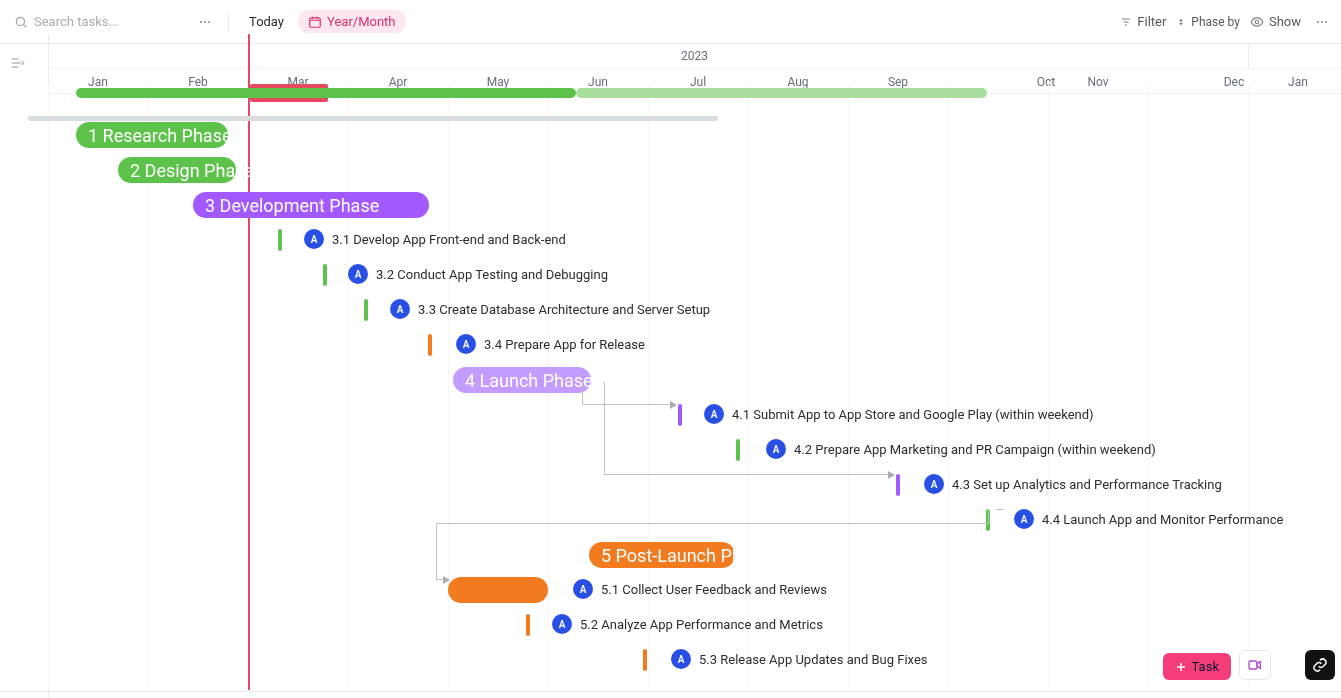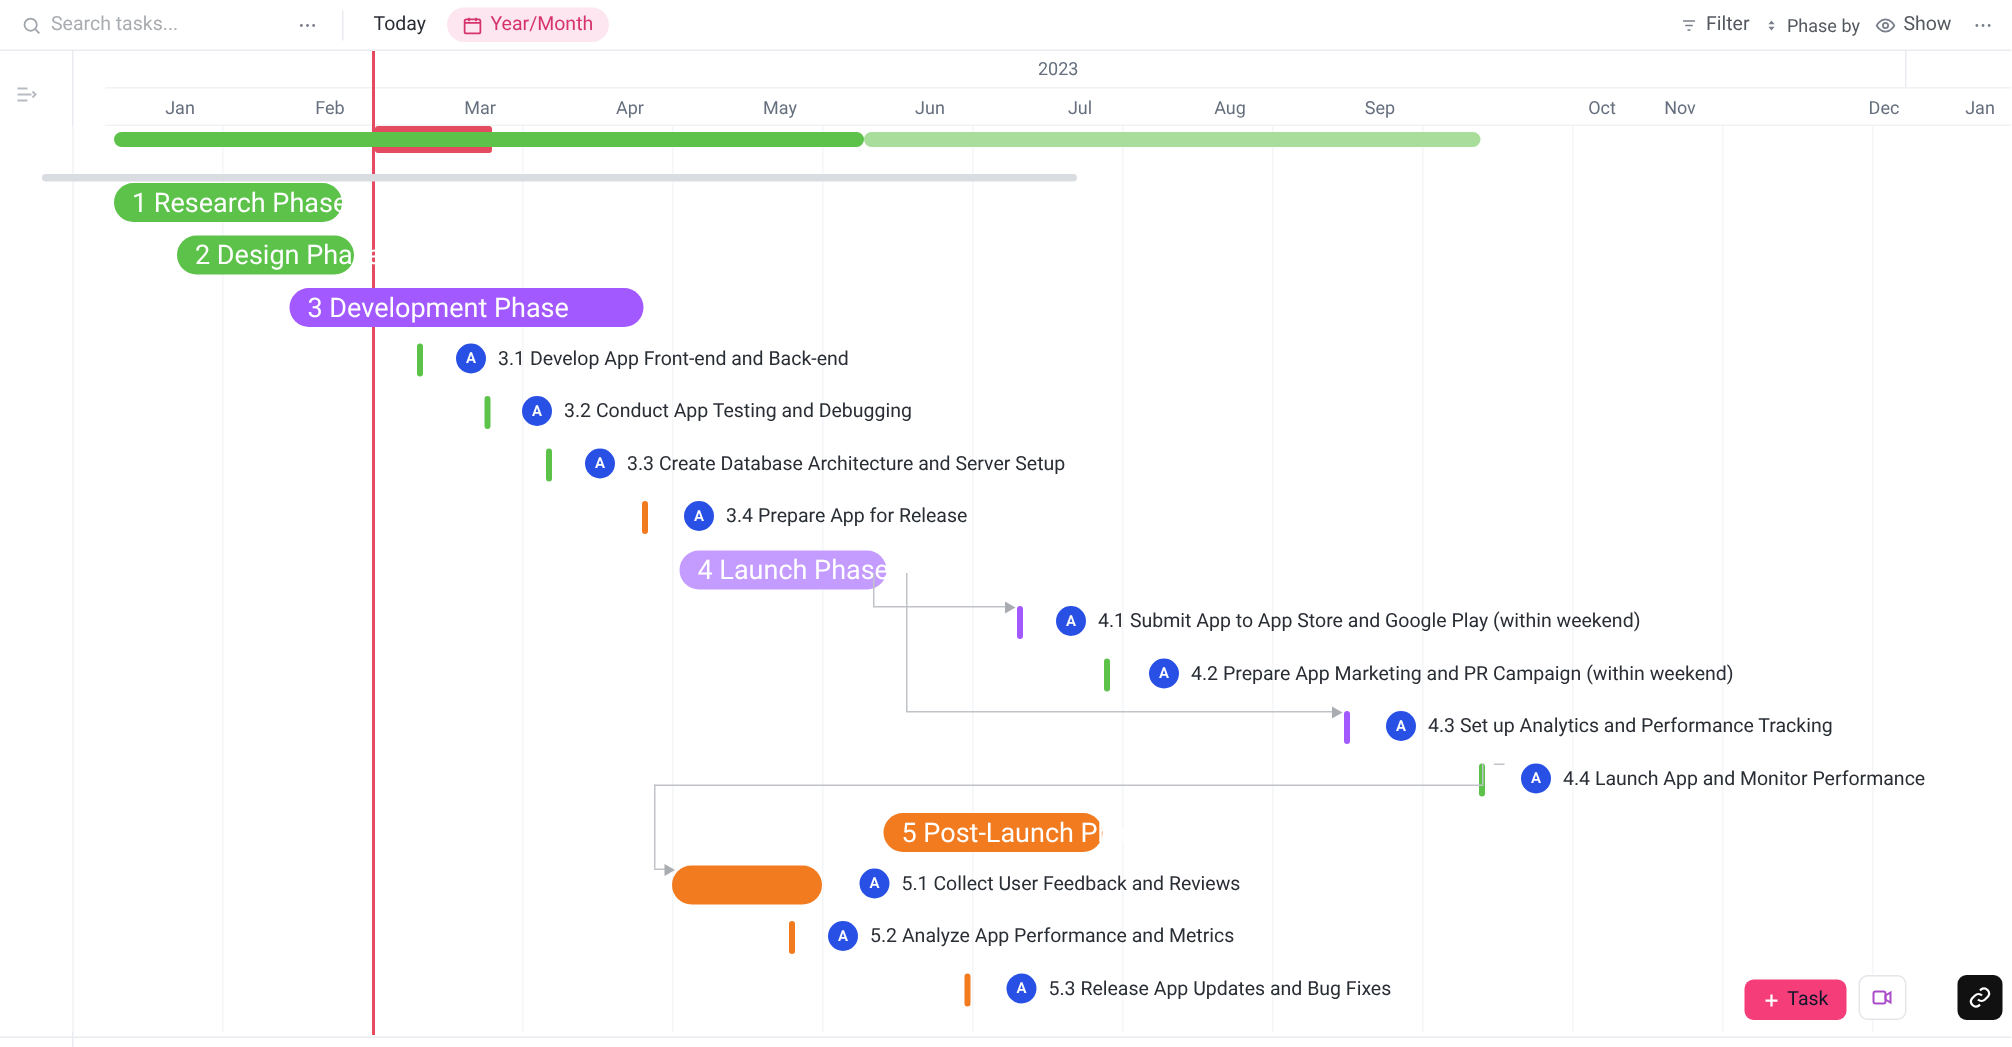--- a/index.html
+++ b/index.html
@@ -1,30 +1,30 @@
 <!DOCTYPE html>
 <html><head>
 <meta charset="utf-8">
 <style>
   *{box-sizing:border-box;margin:0;padding:0;font-family:-apple-system,BlinkMacSystemFont,"Segoe UI",Roboto,Helvetica,Arial,sans-serif;}
   body{width:1341px;height:698px;overflow:hidden;background:#fff;color:#292d34;position:relative;}
-  .toolbar{height:34px;border-bottom:1px solid #e9ebf0;display:flex;align-items:center;padding:0 8px;gap:6px;font-size:13px;}
+  .toolbar{height:44px;border-bottom:1px solid #e9ebf0;display:flex;align-items:center;padding:0 8px;gap:6px;font-size:13px;}
   .t-left{display:flex;align-items:center;gap:6px;}
   .t-right{margin-left:auto;display:flex;align-items:center;gap:10px;}
   .search{display:flex;align-items:center;gap:6px;width:180px;padding:3px 6px;border-radius:4px;}
   .search input{border:none;outline:none;font-size:13px;width:100%;}
   .search input::placeholder{color:#a9acb0;}
   .ic{display:inline-flex;align-items:center;justify-content:center;color:#787f8a;}
   .mic{width:22px;height:22px;border-radius:4px;align-items:center;justify-content:center;display:flex;cursor:pointer;}
   .divider{width:1px;height:20px;background:#e9ebf0;margin:0 6px;}
   .today{padding:4px 8px;border-radius:4px;cursor:pointer;}
   .ym{display:flex;align-items:center;gap:5px;padding:4px 10px;border-radius:14px;background:#fde6f0;color:#d6336c;cursor:pointer;}
   .t-op{display:flex;align-items:center;gap:5px;color:#54595f;cursor:pointer;}
   
-  .timeline-head{height:50px;position:relative;padding-left:22px;}
+  .timeline-head{height:50px;position:relative;}
   .year-row{height:25px;display:flex;align-items:center;justify-content:center;font-size:12px;color:#656f7d;border-bottom:1px solid #f1f2f4;position:relative;margin-left:48px;}
   .year-sep{position:absolute;top:0;bottom:0;width:1px;background:#e9ebf0;}
   .month-row{height:25px;position:relative;margin-left:48px;border-bottom:1px solid #f1f2f4;}
   .month{position:absolute;top:0;height:25px;display:flex;align-items:center;justify-content:center;font-size:12px;color:#656f7d;width:100px;}
   .grid{position:absolute;left:48px;top:84px;bottom:10px;right:0;pointer-events:none;}
   .vline{position:absolute;top:0;bottom:0;width:1px;background:#f4f5f7;}
   .side-edge{position:absolute;left:48px;top:34px;bottom:0;width:1px;background:#e9ebf0;}
   .toggle-side{position:absolute;left:6px;top:52px;width:22px;height:22px;display:flex;align-items:center;justify-content:center;color:#a9acb0;cursor:pointer;}
   
   .gbody{position:absolute;left:48px;right:0;top:88px;bottom:10px;}

